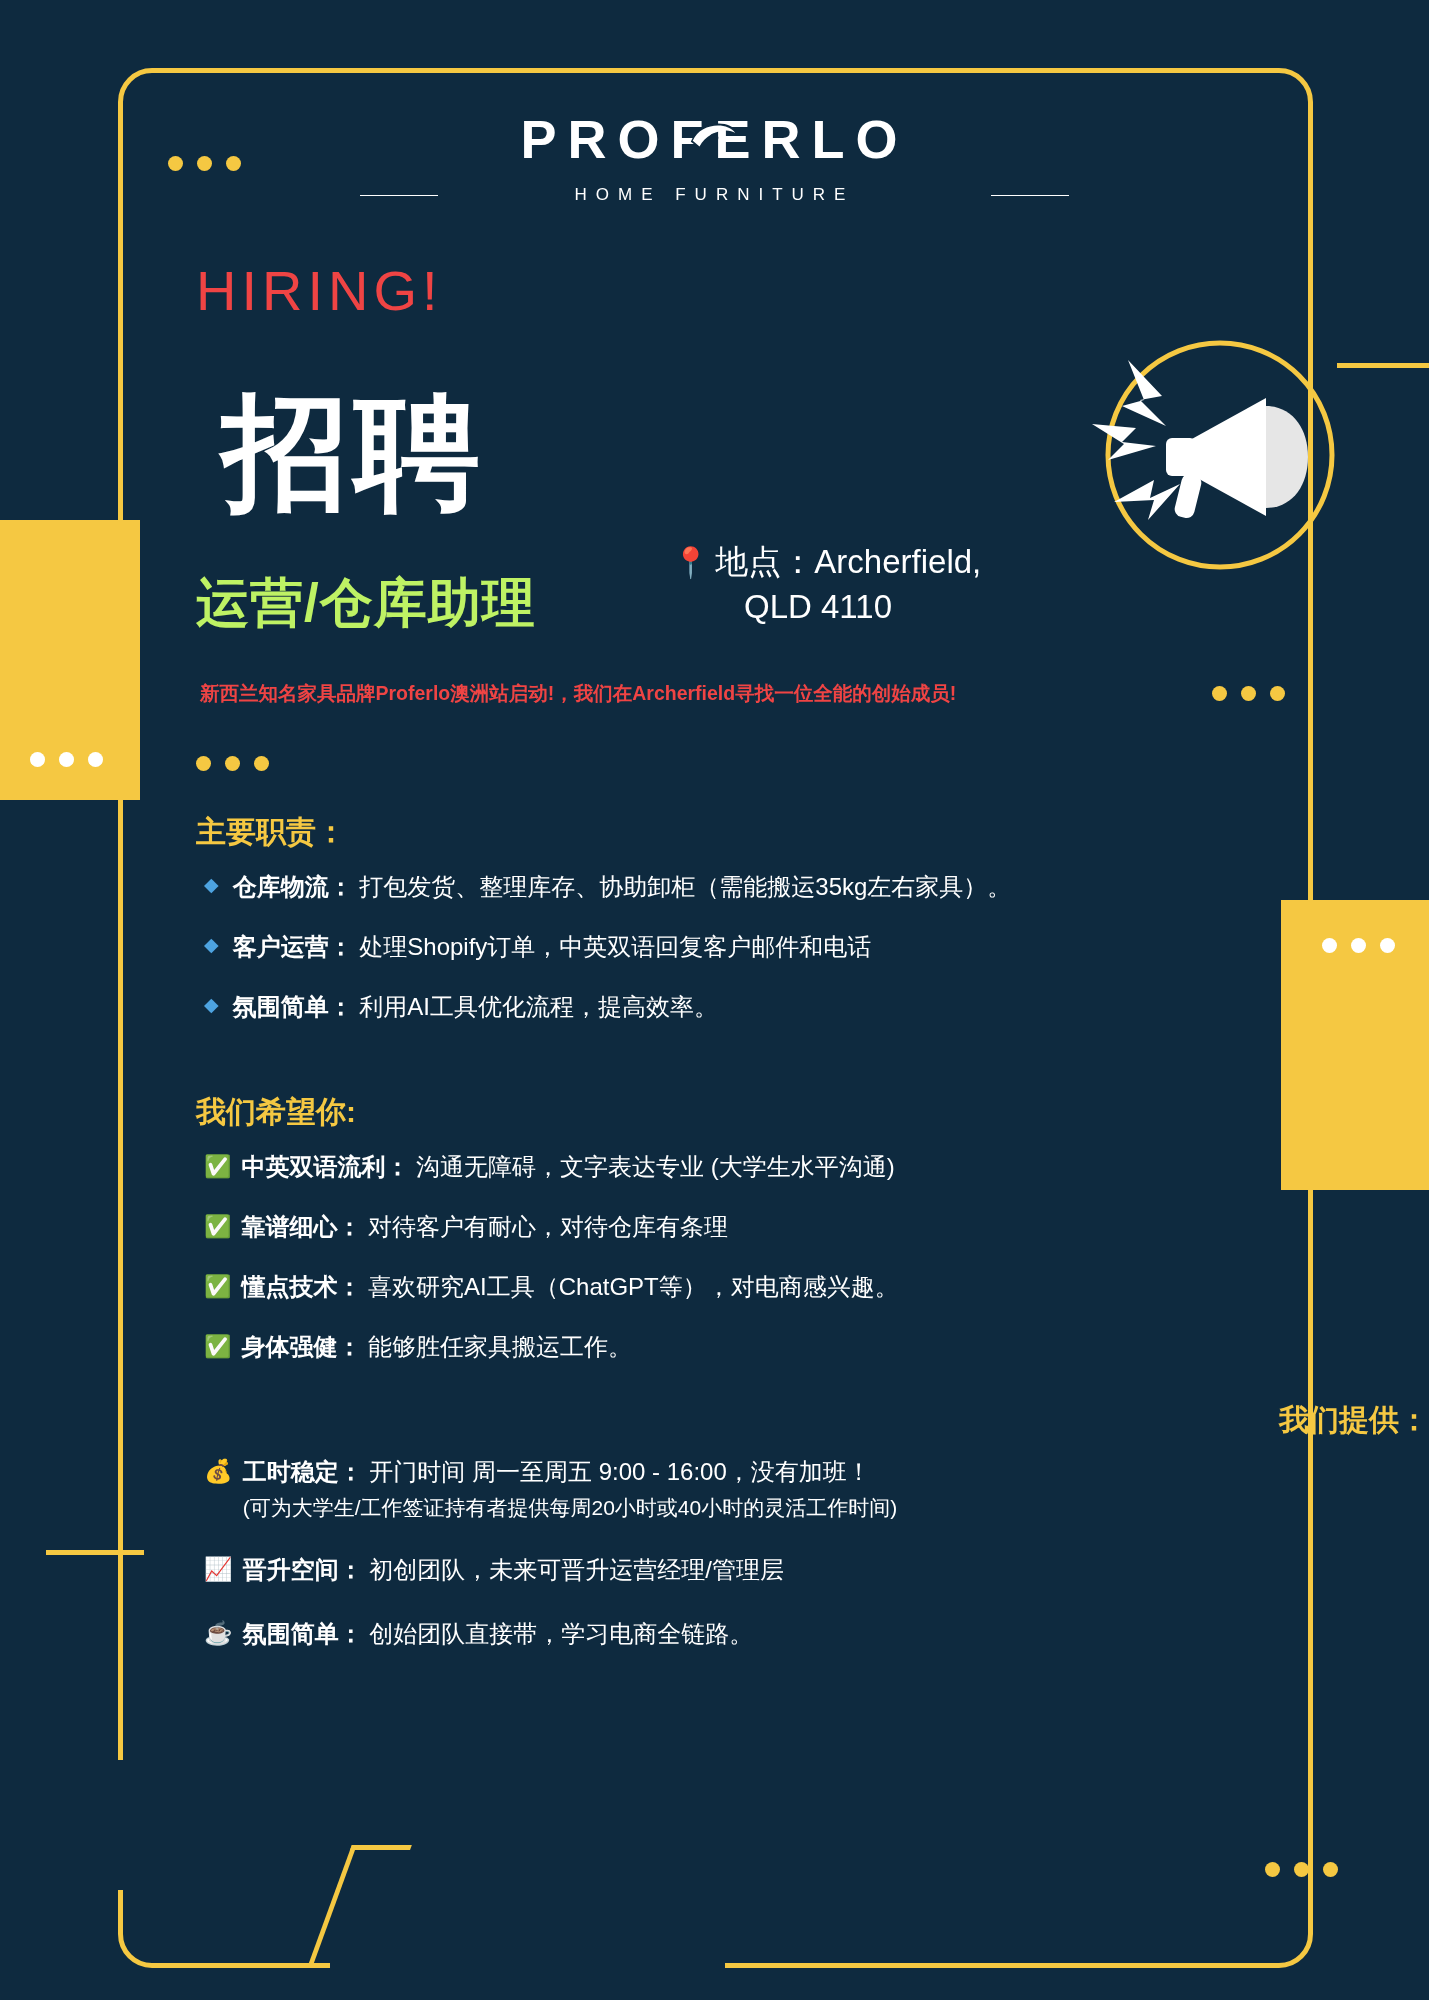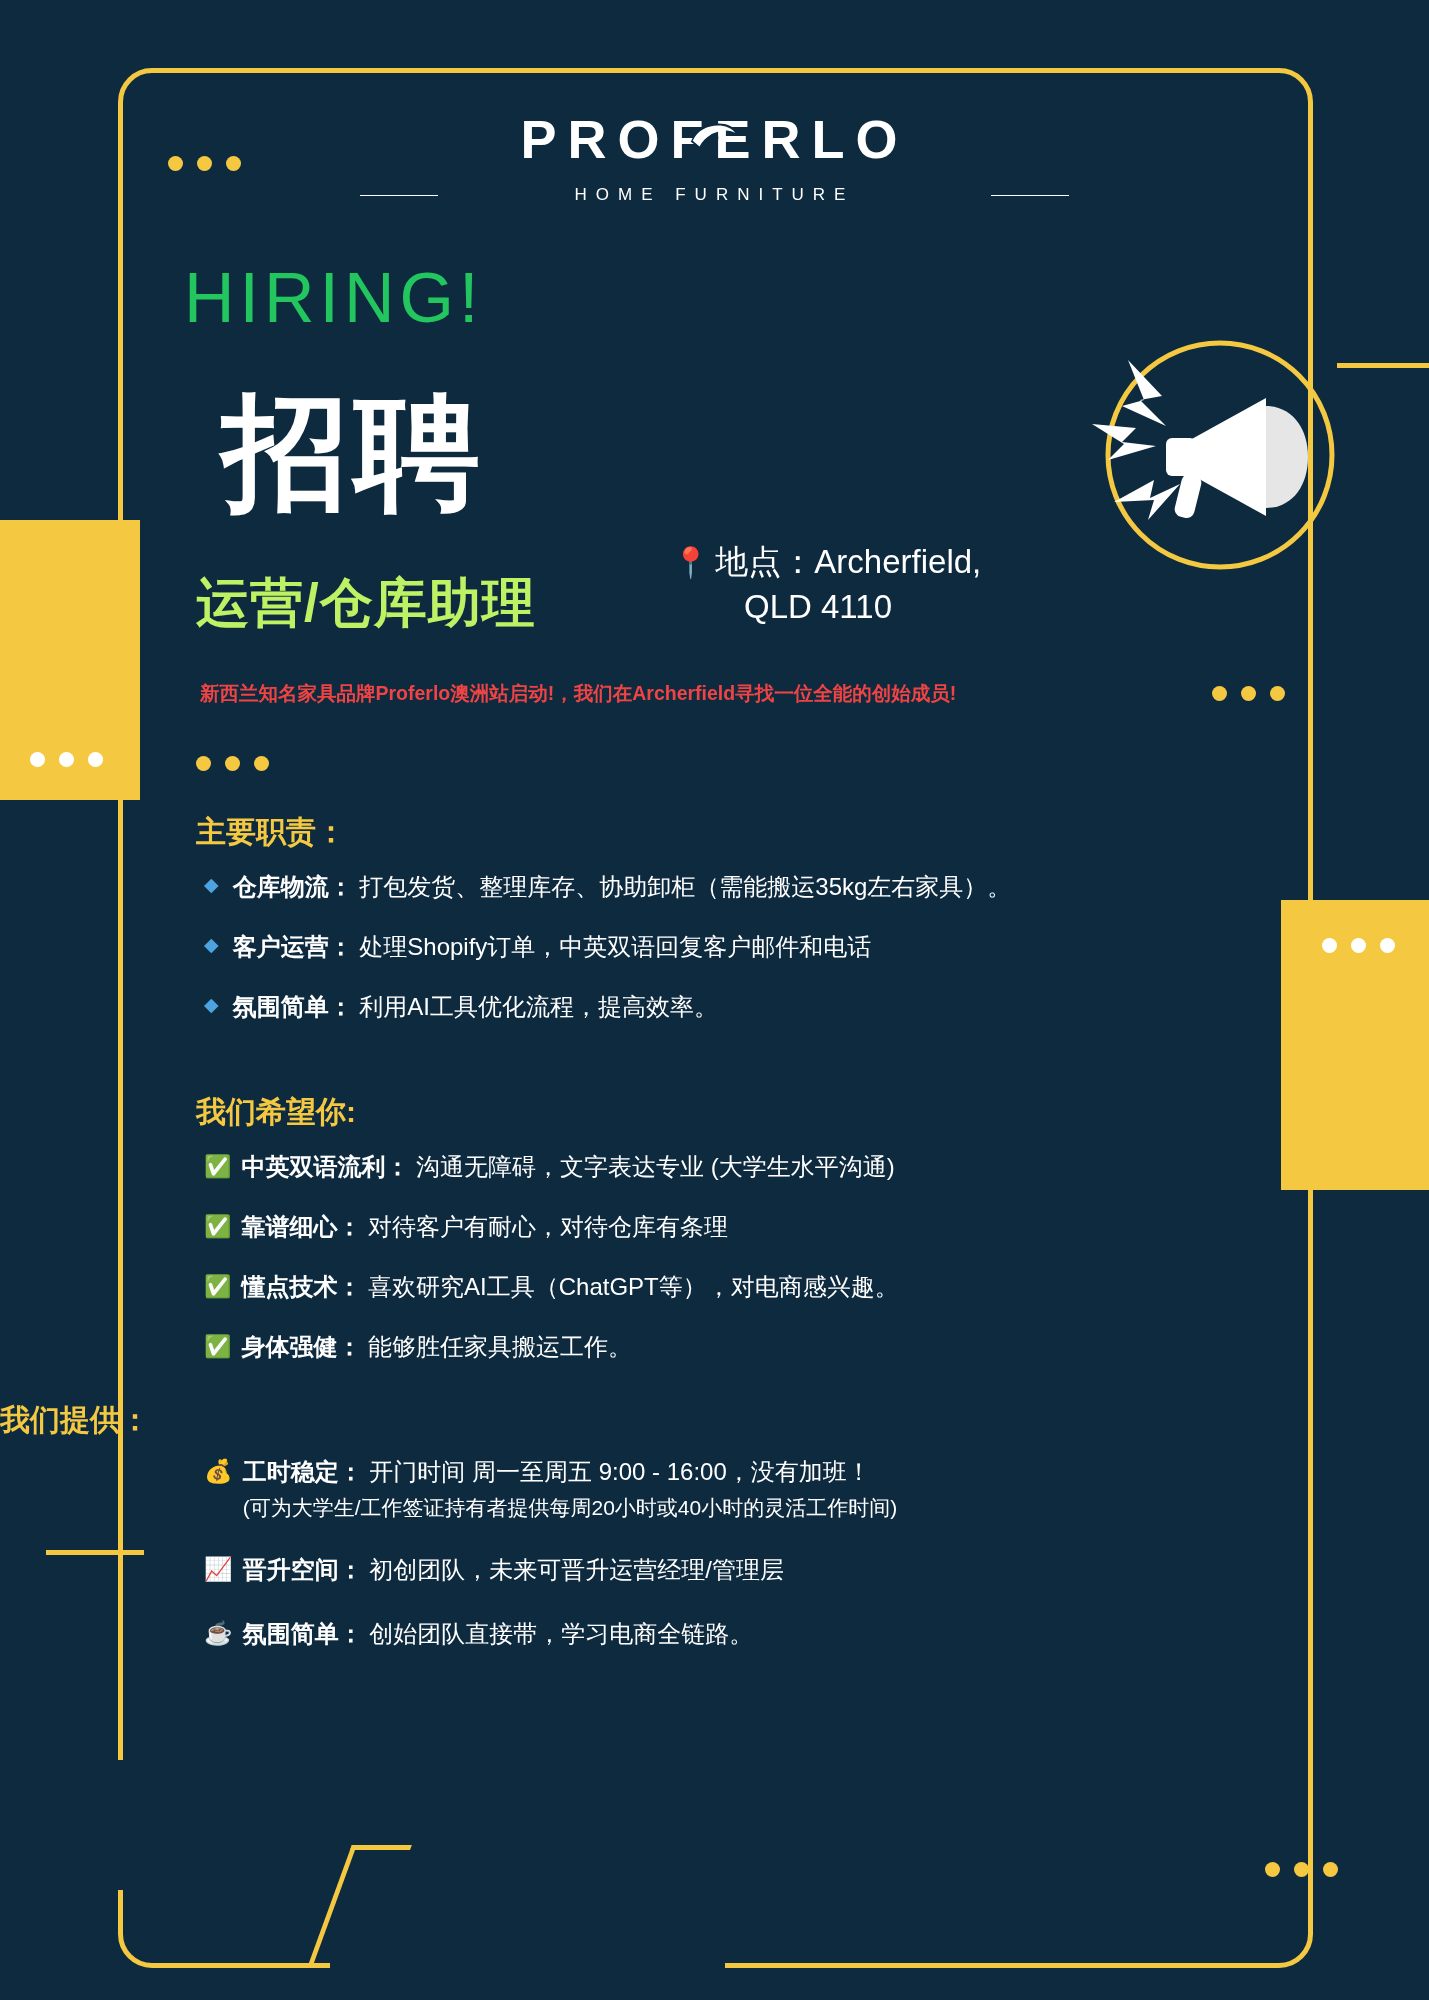--- a/index.html
+++ b/index.html
@@ -127,23 +127,23 @@
     top: 50%;
     width: 78px; height: 1px;
     background: #ffffff;
   }
   .logo-sub::before { left: 360px; }
   .logo-sub::after  { right: 360px; }
 
   
   .hiring {
     position: absolute;
-    left: 184px; top: 258px;
-    color: #22c55e;
-    font-size: 70px;
+    left: 196px; top: 258px;
+    color: #ef4444;
+    font-size: 56px;
     letter-spacing: 5px;
     font-weight: 300;
   }
   .zhaopin {
     position: absolute;
     left: 190px; top: 370px;
     color: #ffffff;
     font-size: 126px;
     font-weight: 700;
     letter-spacing: 6px;
@@ -181,21 +181,21 @@
   }
 
   
   .sec-title {
     color: #f5c842;
     font-size: 30px;
     font-weight: 700;
   }
   #duties-title   { position: absolute; left: 196px; top: 812px; }
   #wish-title     { position: absolute; left: 196px; top: 1092px; }
-  #offer-title    { position: absolute; left: 0; right: 0; top: 1400px; text-align: left; }
+  #offer-title    { position: absolute; left: 0; right: 0; top: 1400px; text-align: right; }
 
   .list { position: absolute; color: #ffffff; }
   #duties-list { left: 204px; top: 870px; width: 1060px; }
   #wish-list   { left: 204px; top: 1150px; width: 1060px; }
   #offer-list  { left: 204px; top: 1455px; width: 1040px; }
 
   .item {
     display: flex;
     align-items: flex-start;
     font-size: 24px;

